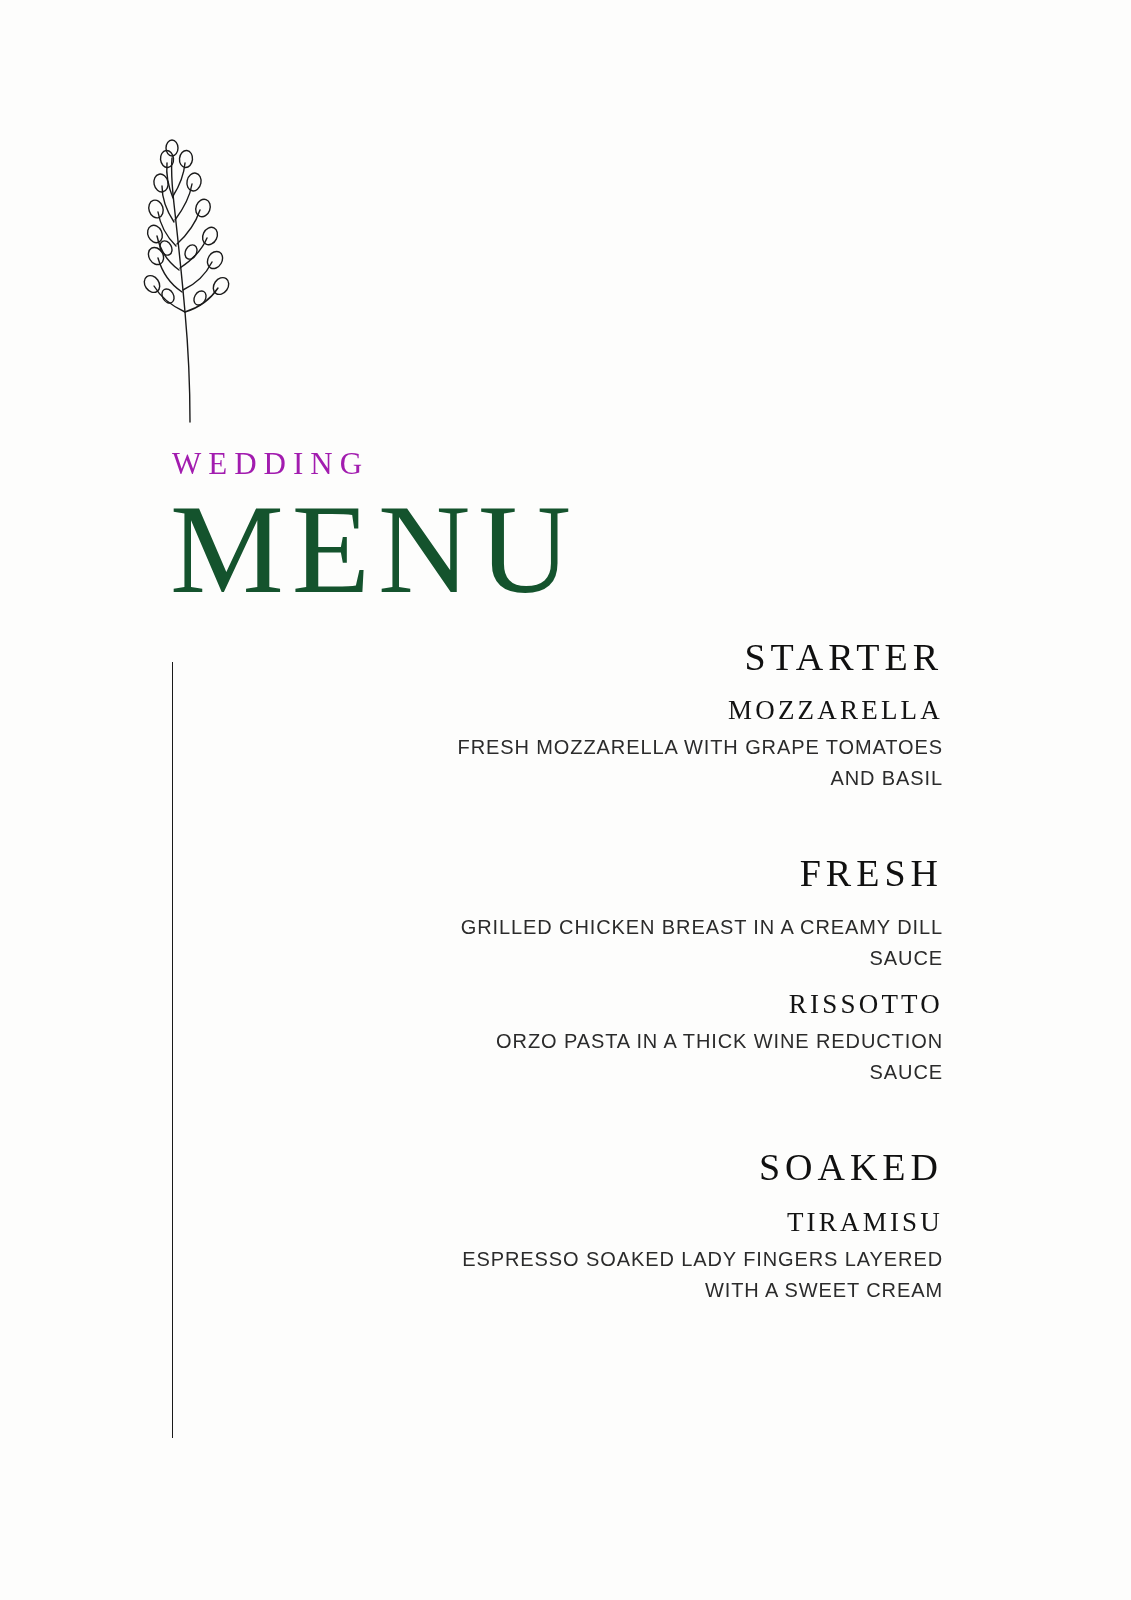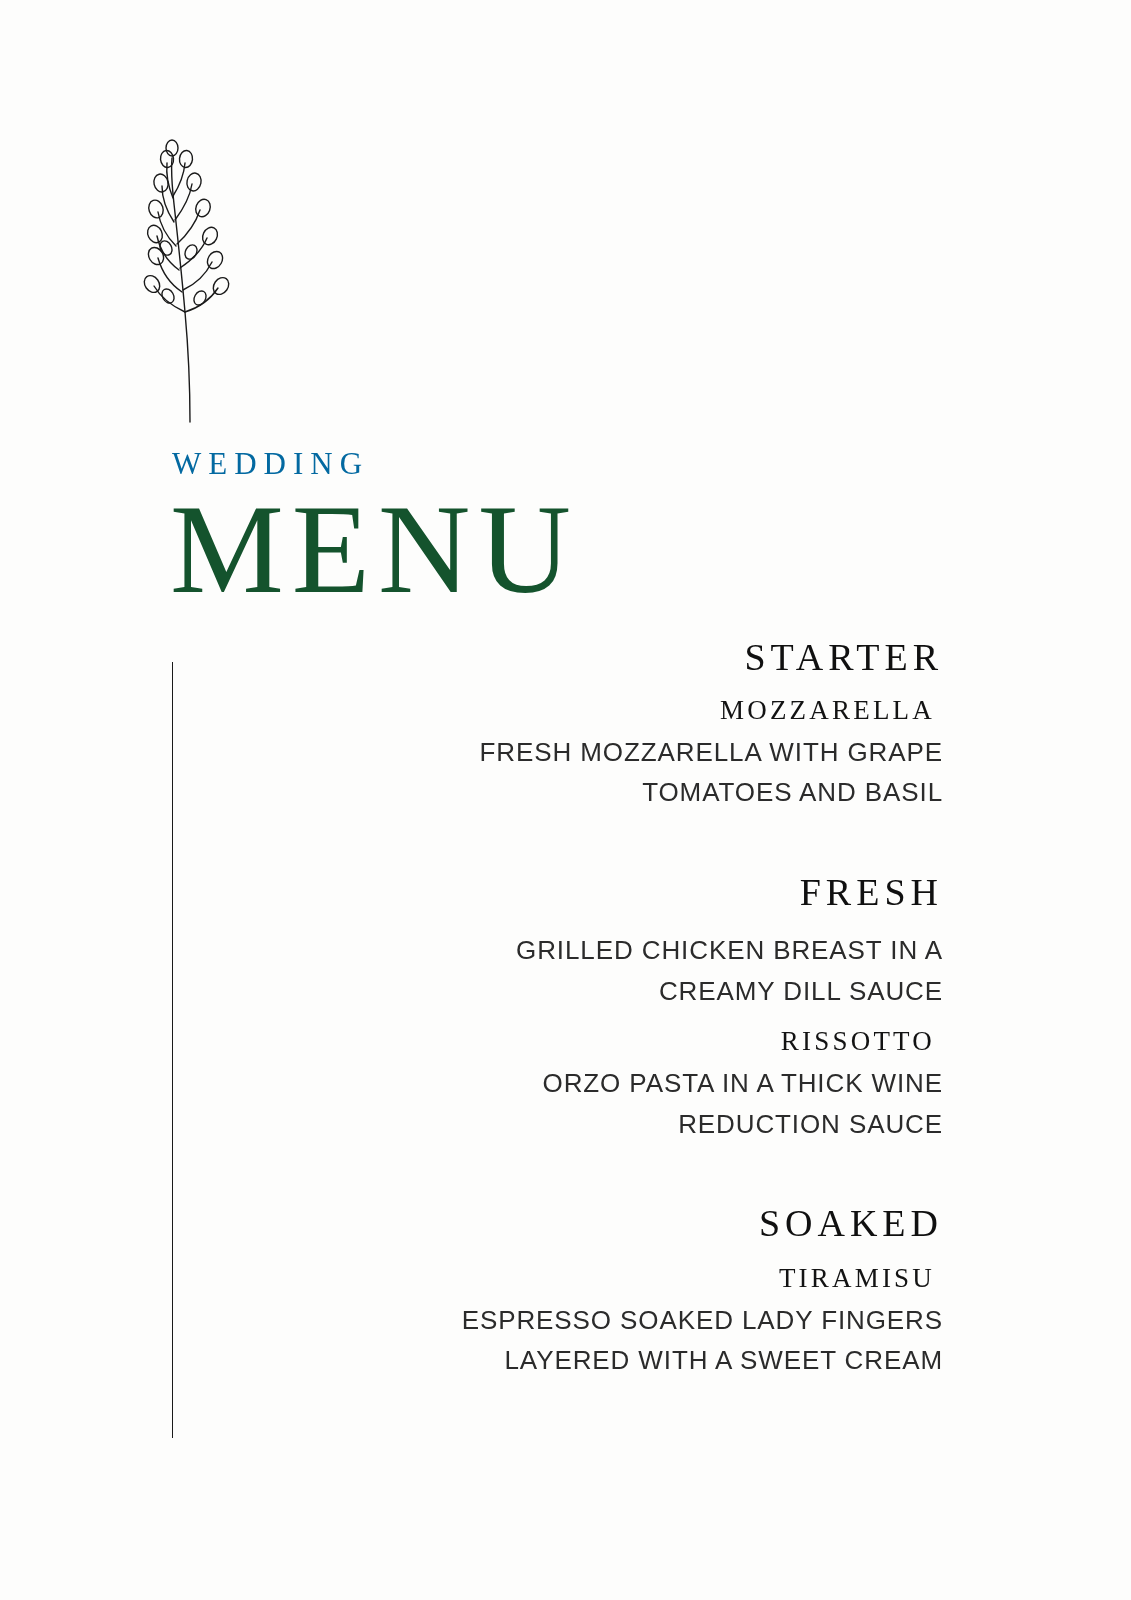--- a/index.html
+++ b/index.html
@@ -36,21 +36,21 @@
   .title-block {
     position: absolute;
     left: 170px;
     top: 448px;
     width: 560px;
   }
   .eyebrow {
     font-family: "Liberation Serif", serif;
     font-size: 31px;
     letter-spacing: 7px;
-    color: #0369a1;
+    color: #a21caf;
     line-height: 1;
     margin: 0 0 6px 2px;
     font-weight: 400;
   }
   .main-title {
     font-family: "Liberation Serif", serif;
     font-size: 128px;
     letter-spacing: 8px;
     line-height: 1.0;
     margin: 0;
@@ -89,27 +89,27 @@
     font-weight: 400;
   }
   .dish { margin: 0 0 0 0; }
   .dish + .dish { margin-top: 14px; }
 
   .dish-name {
     font-family: "Liberation Serif", serif;
     font-size: 27px;
     letter-spacing: 3.2px;
     line-height: 1.2;
-    margin: 0 8px 6px 0;
+    margin: 0 0 6px 0;
     color: #131313;
     font-weight: 400;
   }
   .dish-desc {
     font-family: "Liberation Sans", sans-serif;
-    font-size: 26px;
+    font-size: 20px;
     letter-spacing: 0.9px;
     line-height: 1.55;
     margin: 0;
     color: #2b2b2b;
     font-weight: 400;
   }
 
   
   .course--starter .course-name { margin-bottom: 14px; }
   .course--main { margin-top: 66px; }

